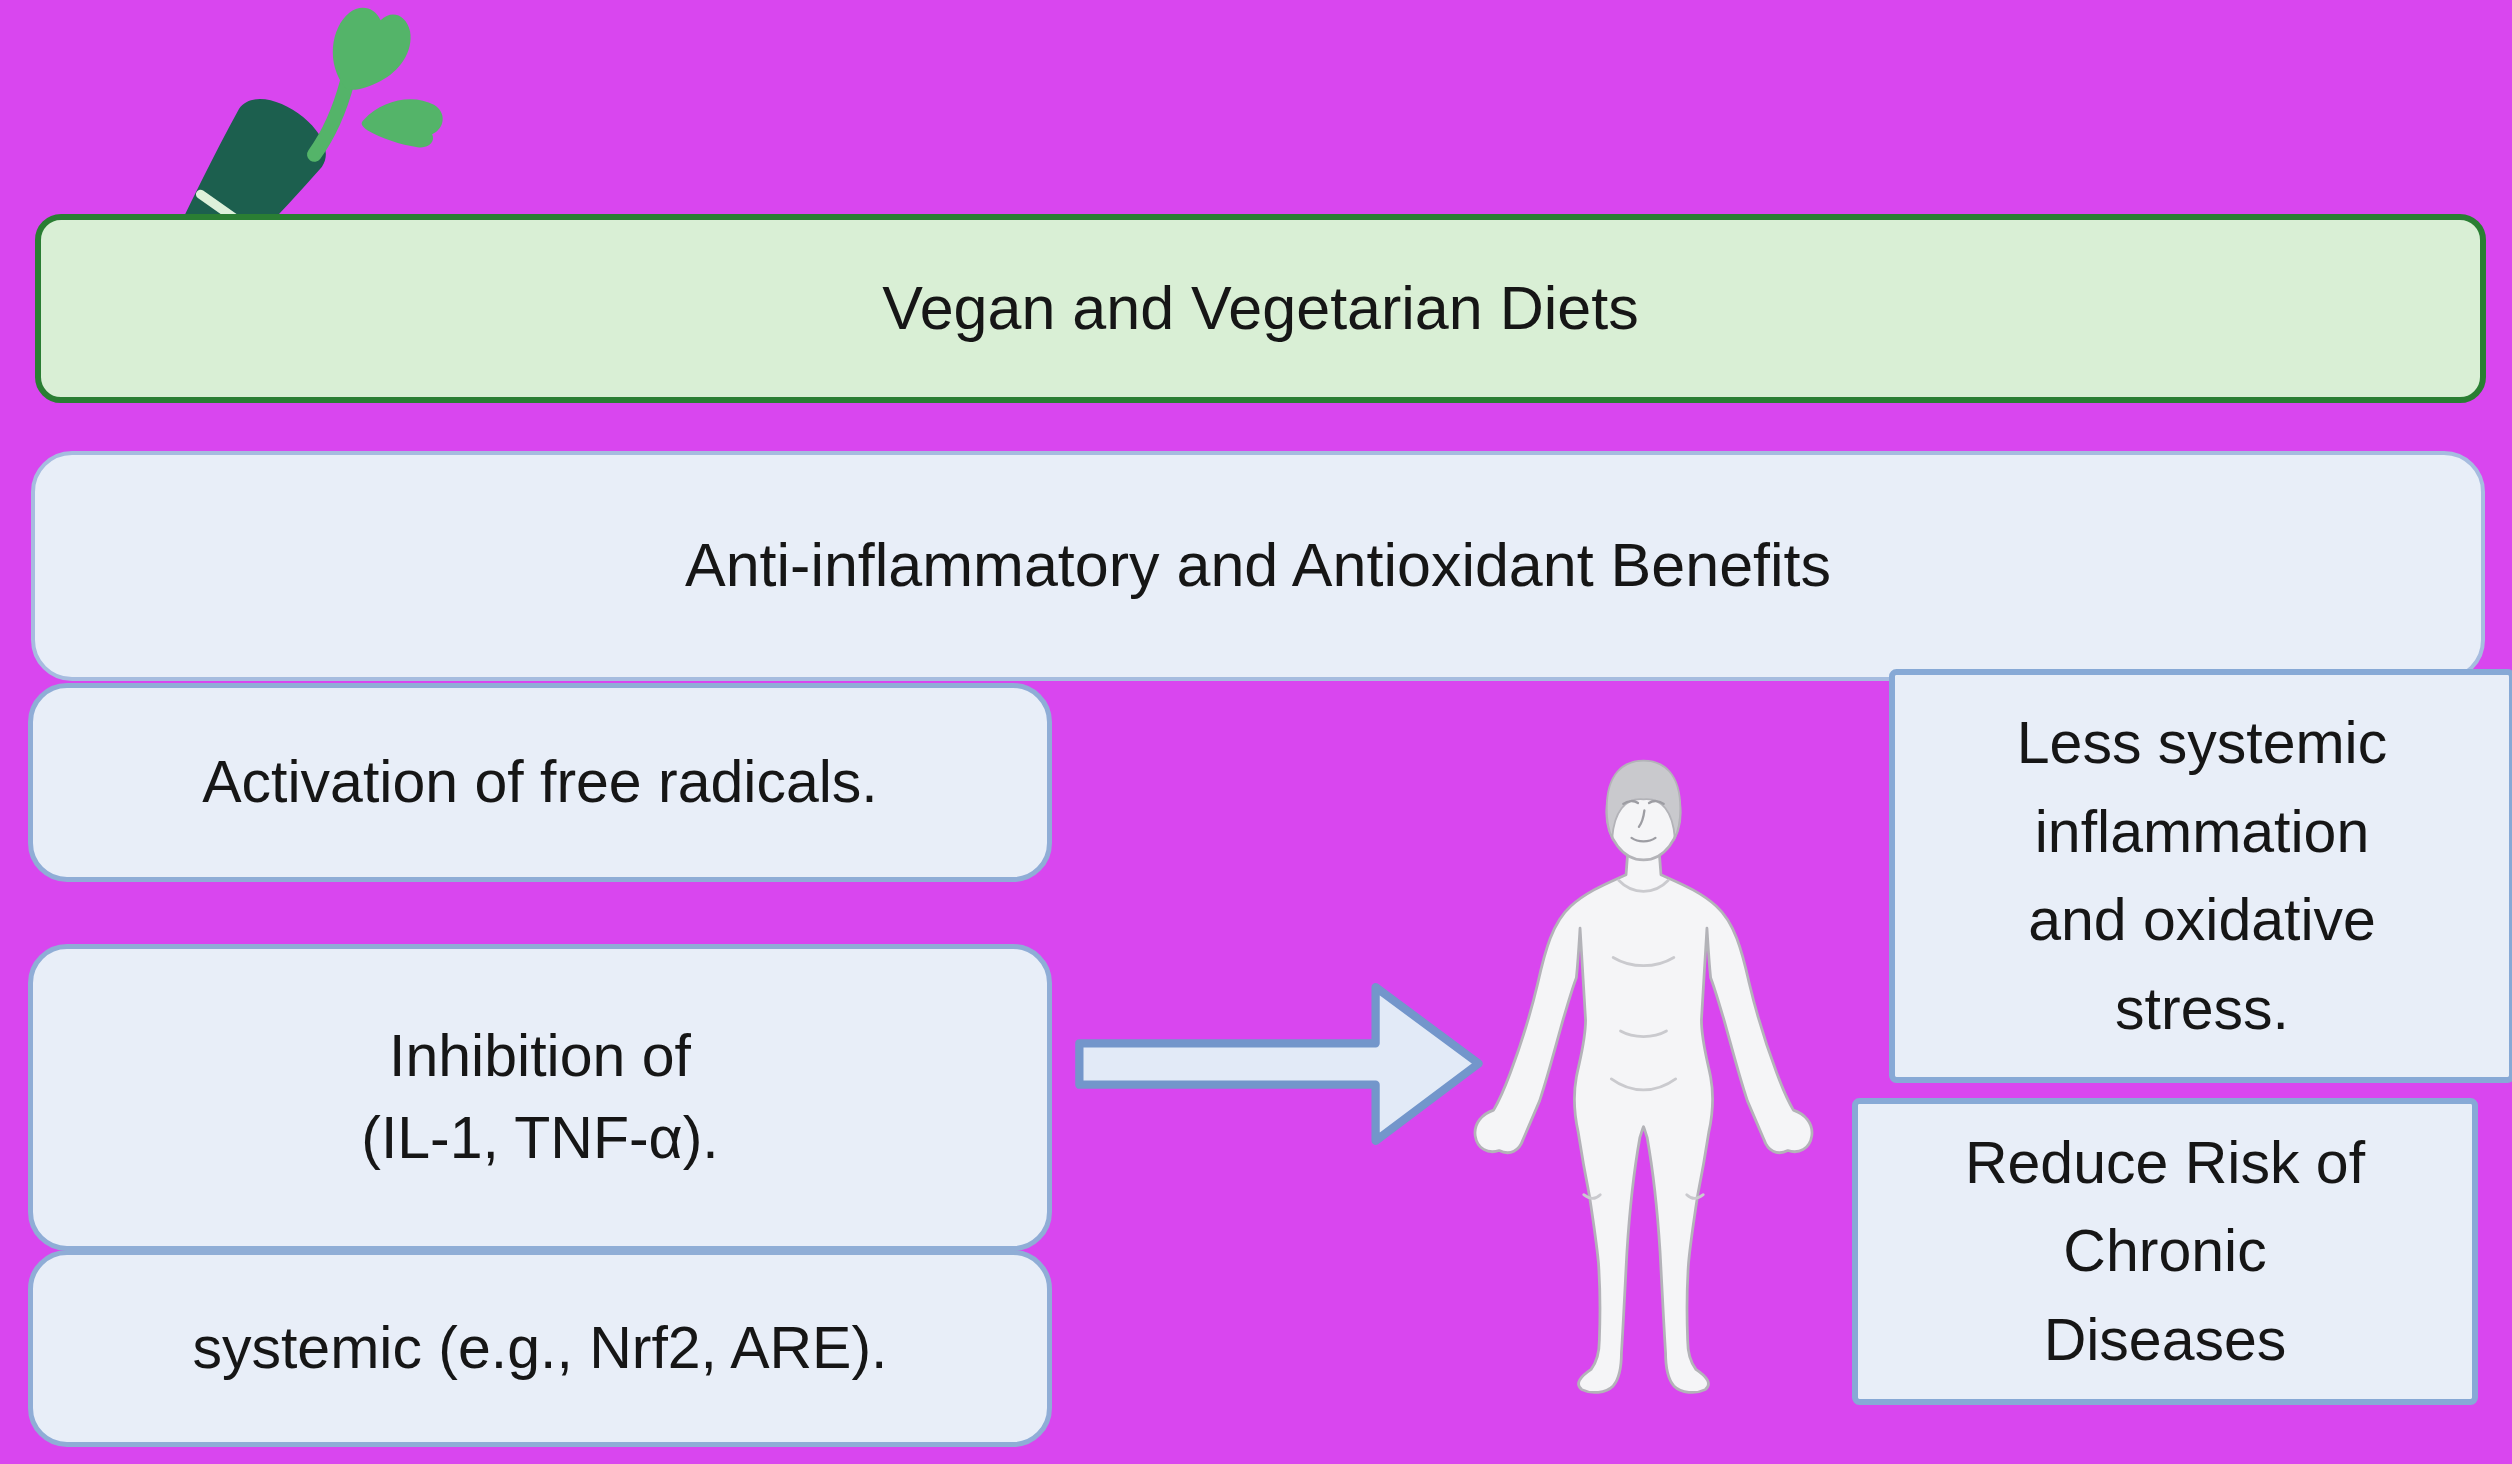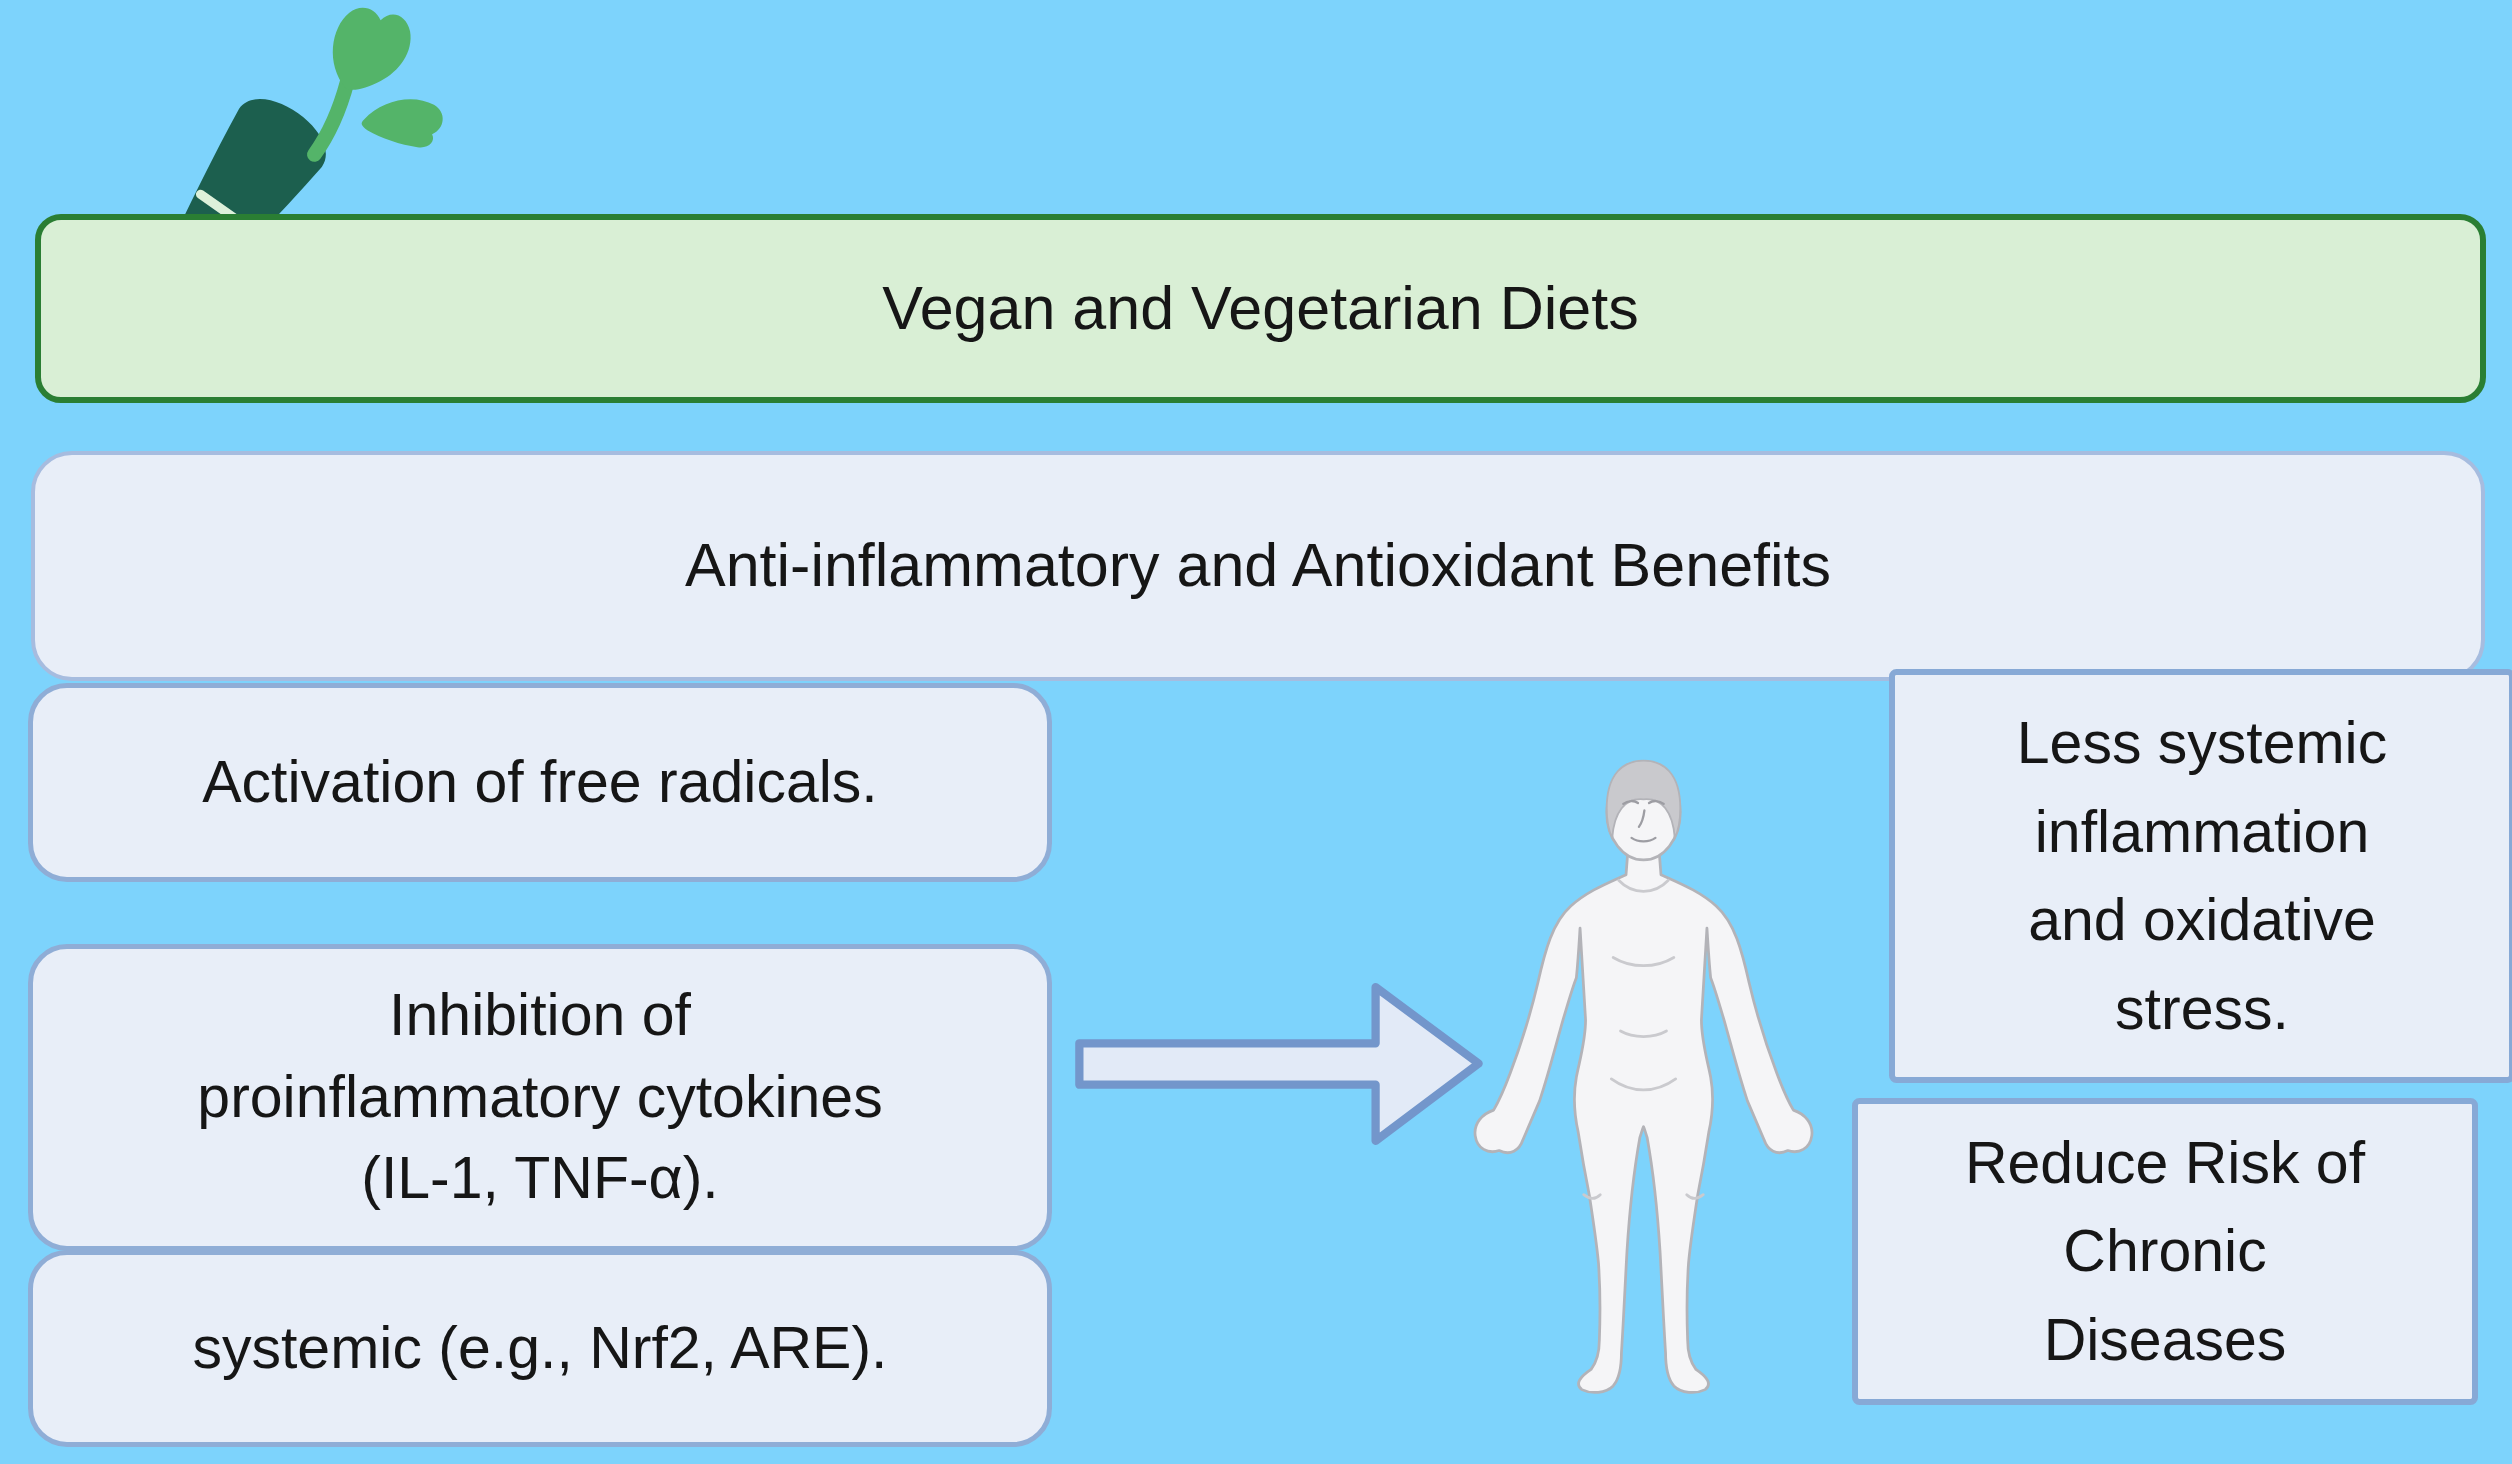--- a/index.html
+++ b/index.html
@@ -15,21 +15,21 @@
     --carrot-stripe:#ddf1da;
     --carrot-leaves:#54b469;
     --figure-fill:#f5f5f7;
     --figure-line:#b3b3b8;
     --figure-hair:#c9c9cd;
     --text-color:#161616;
   }
   html,body{margin:0;padding:0;background:#ffffff;}
   body{width:2512px;height:1465px;overflow:hidden;
        font-family:"Liberation Sans","DejaVu Sans",sans-serif;color:var(--text-color);}
-  .canvas{position:relative;width:2512px;height:1465px;background:#7dd3fc;}
+  .canvas{position:relative;width:2512px;height:1465px;background:#d946ef;}
 
   .banner,.mbox,.obox{
     position:absolute;box-sizing:border-box;
     display:flex;align-items:center;justify-content:center;
     text-align:center;
   }
   .banner-green{
     left:35px;top:214px;width:2451px;height:189px;
     background:var(--banner-green-fill);
     border:6.4px solid var(--banner-green-border);
@@ -111,21 +111,20 @@
 
   <div class="mbox mbox-1">
     <div>
       <span class="line">Activation of free radicals.</span>
     </div>
   </div>
 
   <div class="mbox mbox-2">
     <div>
       <span class="line">Inhibition of</span>
-      <span class="line">proinflammatory cytokines</span>
       <span class="line">(IL-1, TNF-α).</span>
     </div>
   </div>
 
   <div class="mbox mbox-3">
     <div>
       <span class="line">systemic (e.g., Nrf2, ARE).</span>
     </div>
   </div>
 

